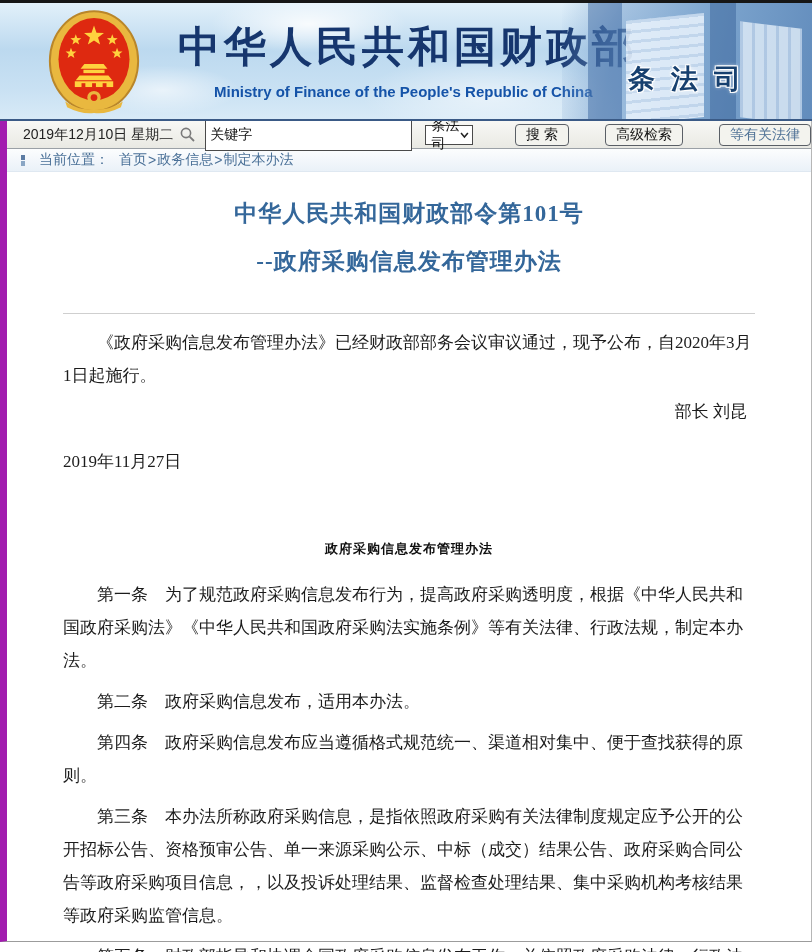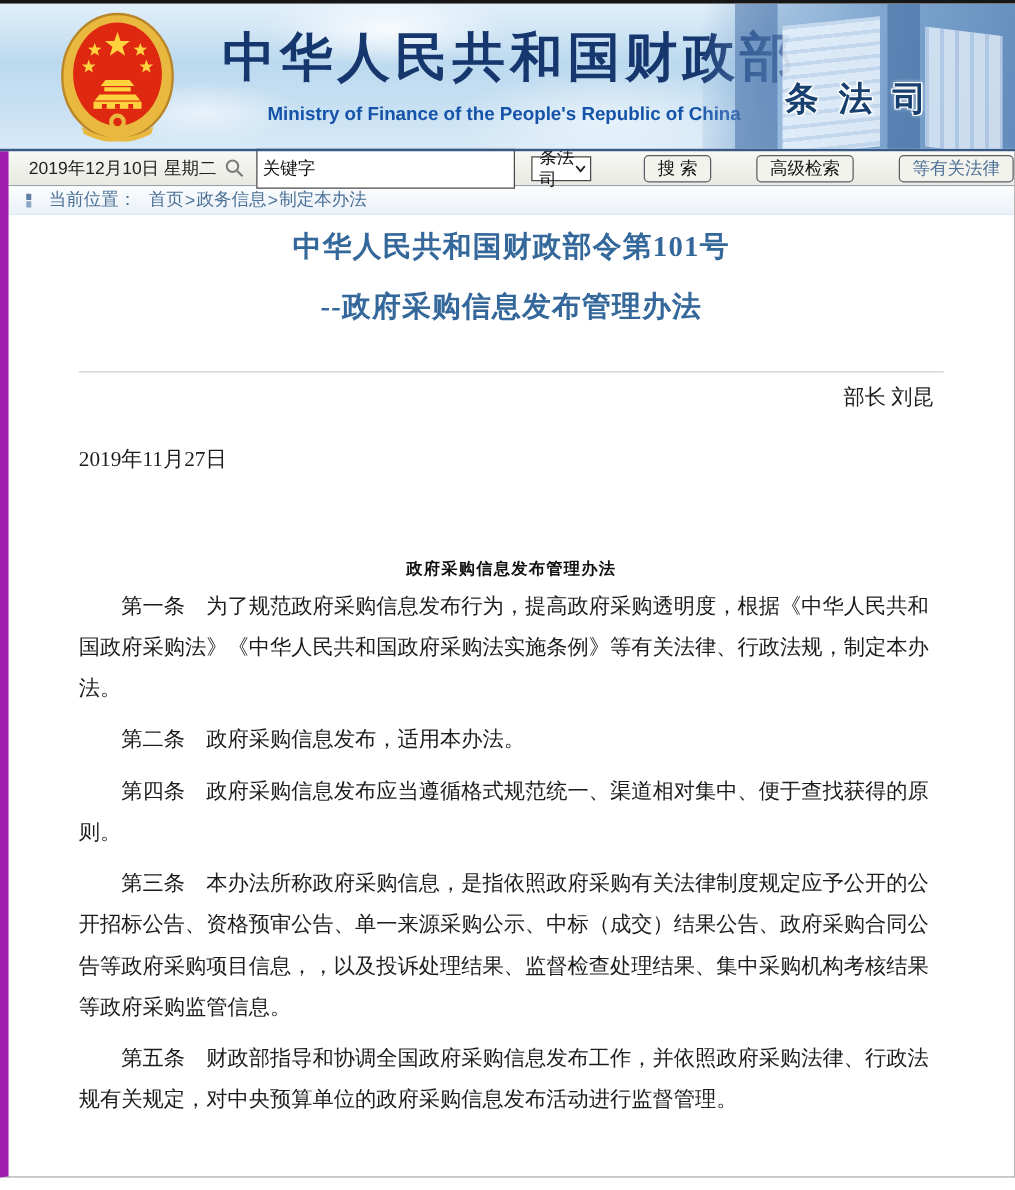--- a/index.html
+++ b/index.html
@@ -64,32 +64,32 @@
   .mark i:last-child { background:#8aa6c4; }
   .crumb a { color:#4a7097; text-decoration:none; cursor:pointer; }
   .sep { margin:0 1px; }
   .crumb-label { margin-right:10px; }
 
   
   .content { position:relative; height:769px; padding:0 56px; background:#fff;
     font-family:"Liberation Serif","DejaVu Serif",serif; color:#1c1c1c; }
   .doc-title { text-align:center; color:#34679a; font-weight:600; font-size:23px;
     letter-spacing:1px; font-family:"Liberation Serif","DejaVu Serif",serif; }
-  .t1 { padding-top:10px; }
+  .t1 { padding-top:26px; }
   .t2 { margin-top:17px; }
   .rule { border:none; border-top:1px solid #cfcfcf; margin:36px 0 0 0; }
   .para { font-size:17px; line-height:33px; }
   .indent { text-indent:2em; }
   .announce { margin-top:12px; }
   .sig { text-align:right; padding-right:8px; margin-top:3px; }
   .sdate { text-align:left; padding-right:2px; margin-top:17px; }
   .sec-title { text-align:center; font-size:13px; font-weight:bold; color:#101010;
     margin-top:62px; letter-spacing:1px; font-family:"Liberation Sans","DejaVu Sans",sans-serif; }
   .article { margin-top:8px; }
-  .a1 { margin-top:4px; }
+  .a1 { margin-top:20px; }
 
   
   .watermark { position:absolute; right:0px; bottom:6px; display:flex; align-items:center; pointer-events:none; }
   .wm-logo { width:28px; height:28px; border:3px solid rgba(168,168,168,.5); border-left-color:transparent;
     border-radius:50%; transform:rotate(-35deg); margin-right:9px; background:rgba(255,255,255,.4); }
   .wm-text { font-size:27px; font-weight:bold; color:rgba(148,148,148,.6); letter-spacing:1px;
     text-shadow:1px 1px 0 rgba(255,255,255,.9); white-space:nowrap; }
 </style>
 </head>
 <body>
@@ -162,20 +162,21 @@
       <span class="sep">&gt;</span>
       <a>政务信息</a>
       <span class="sep">&gt;</span>
       <a>制定本办法</a>
     </div>
 
     <main class="content">
       <h1 class="doc-title t1">中华人民共和国财政部令第101号</h1>
       <h2 class="doc-title t2">--政府采购信息发布管理办法</h2>
       <hr class="rule">
+      <p class="para indent announce">《政府采购信息发布管理办法》已经财政部部务会议审议通过，现予公布，自2020年3月1日起施行。</p>
       <p class="para sig">部长 刘昆</p>
       <p class="para sdate">2019年11月27日</p>
       <h3 class="sec-title">政府采购信息发布管理办法</h3>
       <p class="para indent article a1">第一条　为了规范政府采购信息发布行为，提高政府采购透明度，根据《中华人民共和国政府采购法》《中华人民共和国政府采购法实施条例》等有关法律、行政法规，制定本办法。</p>
       <p class="para indent article">第二条　政府采购信息发布，适用本办法。</p>
       <p class="para indent article">第四条　政府采购信息发布应当遵循格式规范统一、渠道相对集中、便于查找获得的原则。</p>
       <p class="para indent article">第三条　本办法所称政府采购信息，是指依照政府采购有关法律制度规定应予公开的公开招标公告、资格预审公告、单一来源采购公示、中标（成交）结果公告、政府采购合同公告等政府采购项目信息，，以及投诉处理结果、监督检查处理结果、集中采购机构考核结果等政府采购监管信息。</p>
       <p class="para indent article">第五条　财政部指导和协调全国政府采购信息发布工作，并依照政府采购法律、行政法规有关规定，对中央预算单位的政府采购信息发布活动进行监督管理。</p>
 
     </main>

